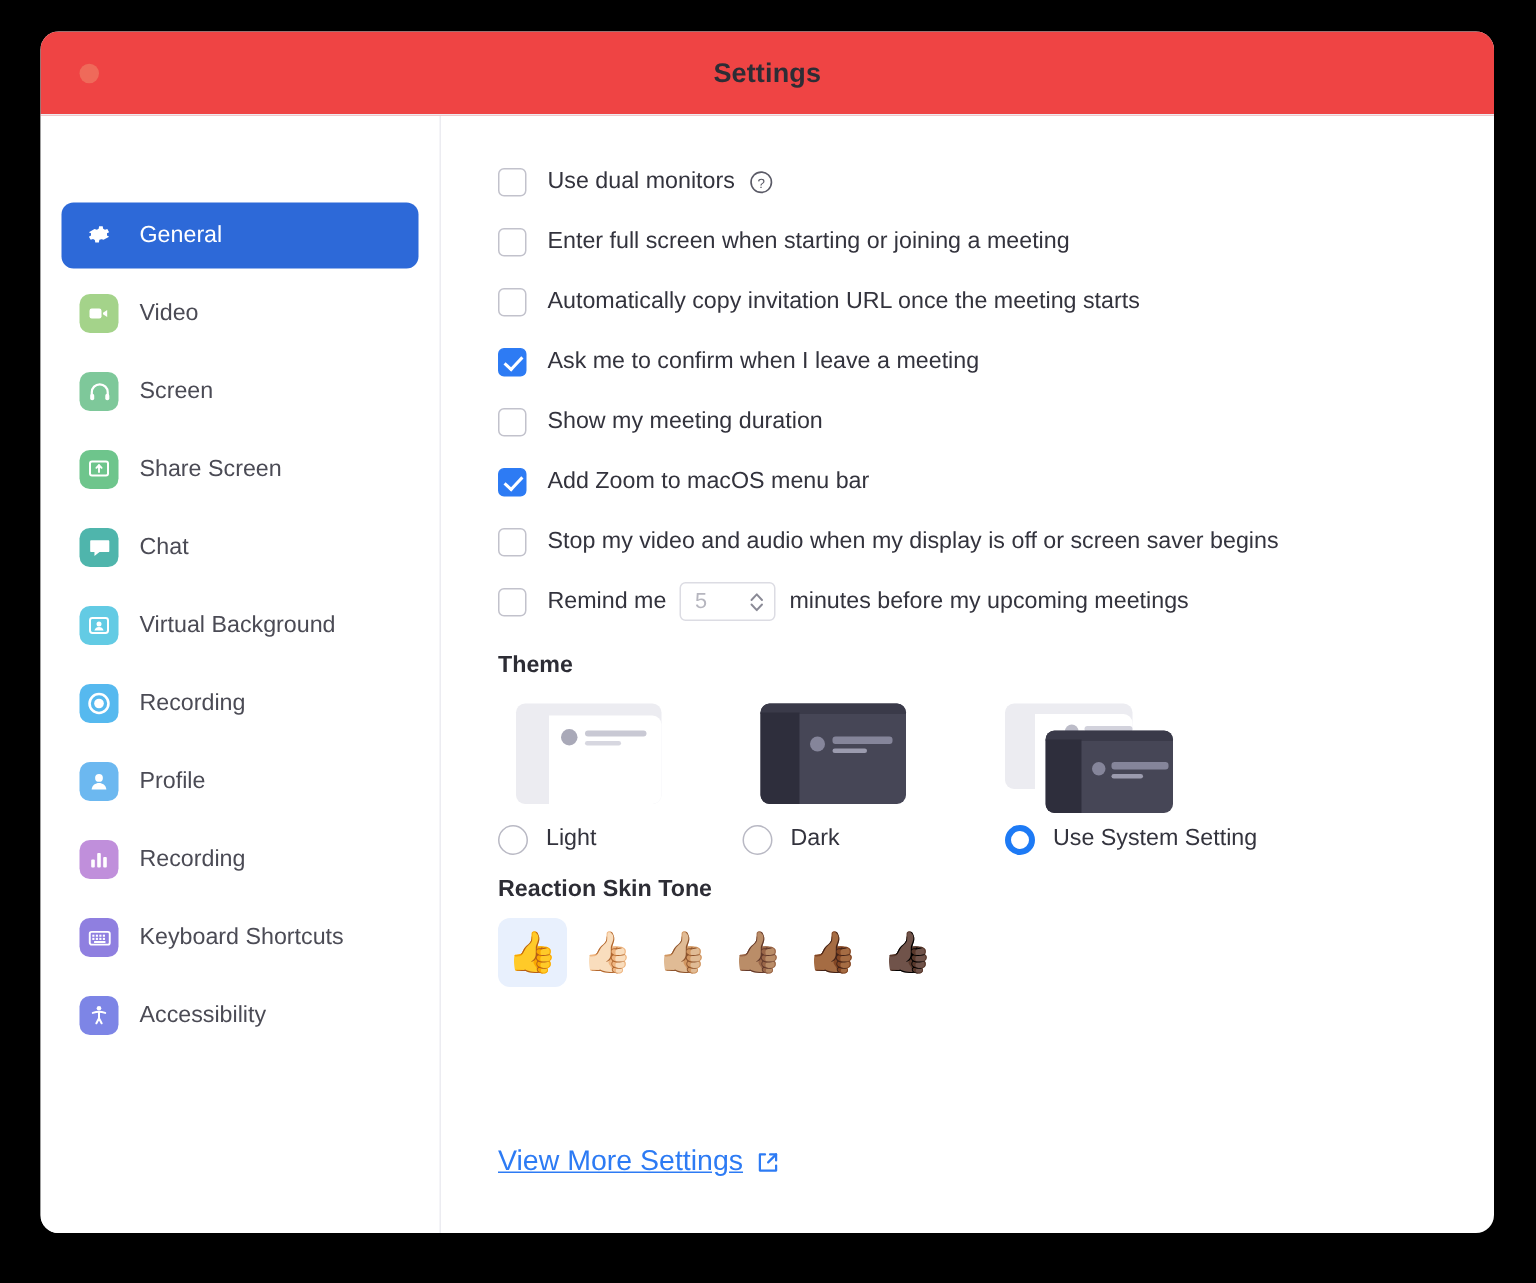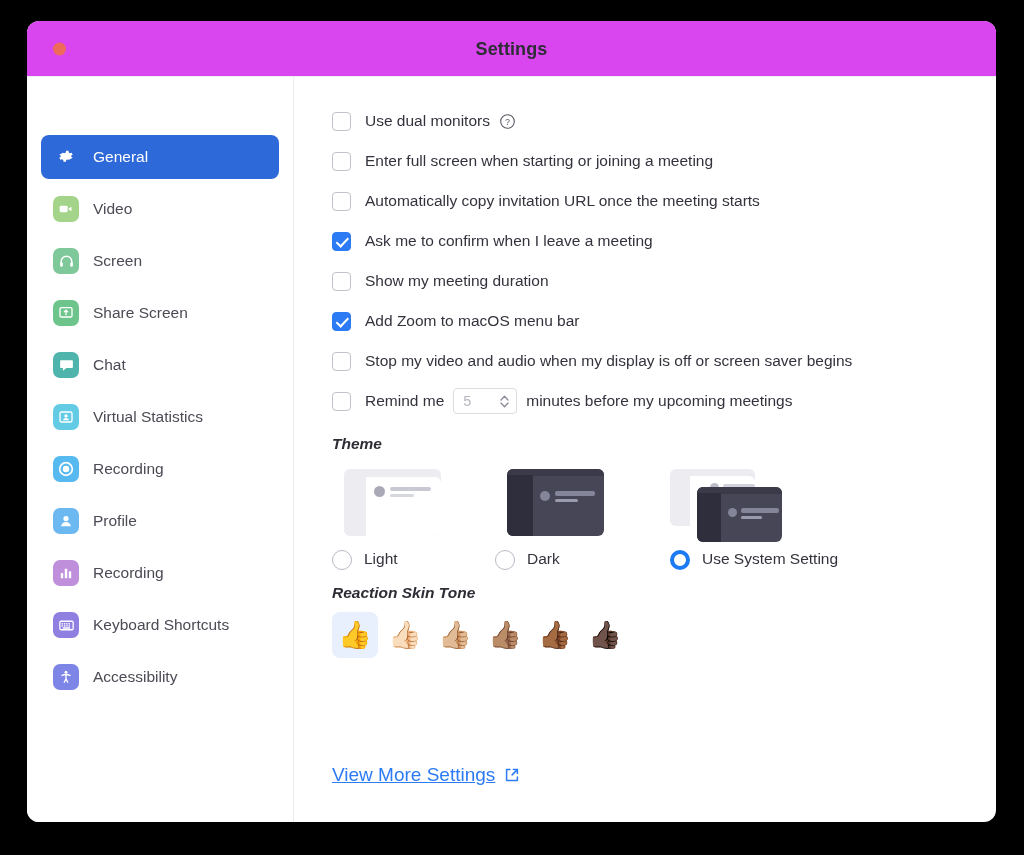--- a/index.html
+++ b/index.html
@@ -18,21 +18,21 @@
     overflow: hidden;
     display: flex;
     flex-direction: column;
   }
   
   #titlebar {
     height: 56px;
     flex: 0 0 56px;
     position: relative;
     border-bottom: 1px solid #ececf1;
-    background: #d946ef;
+    background: #ef4444;
   }
   #close-dot {
     position: absolute;
     left: 26px; top: 50%;
     transform: translateY(-50%);
     width: 13px; height: 13px;
     border-radius: 50%;
     background: #ef6a5a;
   }
   #title-text {
@@ -139,21 +139,20 @@
     background: #fff;
   }
   .stepper-val { font-size: 14.5px; color: #b6b6bf; }
   
   .sec-head {
     font-size: 15.5px;
     font-weight: bold;
     color: #2d2d35;
     margin-top: 14px;
     margin-bottom: 16px;
-    font-style: italic;
   }
   
   #theme-row { display: flex; }
   .theme-col { width: 163px; }
   .theme-thumb {
     width: 97px; height: 67px;
     position: relative;
     margin-left: 12px;
     margin-bottom: 14px;
   }
@@ -320,21 +319,21 @@
           <span class="side-label">Chat</span>
         </div>
         <div class="side-item">
           <span class="side-ico" style="background: rgb(99, 203, 228);">
             <svg width="16" height="16" viewBox="0 0 24 24">
               <rect x="3" y="4.5" width="18" height="15" rx="2.4" fill="none" stroke="#ffffff" stroke-width="2"></rect>
               <circle cx="12" cy="10.4" r="2.5" fill="#ffffff"></circle>
               <path d="M7.4 17c.7-2.4 2.5-3.5 4.6-3.5s3.9 1.1 4.6 3.5z" fill="#ffffff"></path>
             </svg>
           </span>
-          <span class="side-label">Virtual Statistics</span>
+          <span class="side-label">Virtual Background</span>
         </div>
         <div class="side-item">
           <span class="side-ico" style="background: rgb(86, 185, 239);">
             <svg width="18" height="18" viewBox="0 0 24 24">
               <circle cx="12" cy="12" r="8.4" fill="none" stroke="#ffffff" stroke-width="2.3"></circle>
               <circle cx="12" cy="12" r="4.3" fill="#ffffff"></circle>
             </svg>
           </span>
           <span class="side-label">Recording</span>
         </div>

